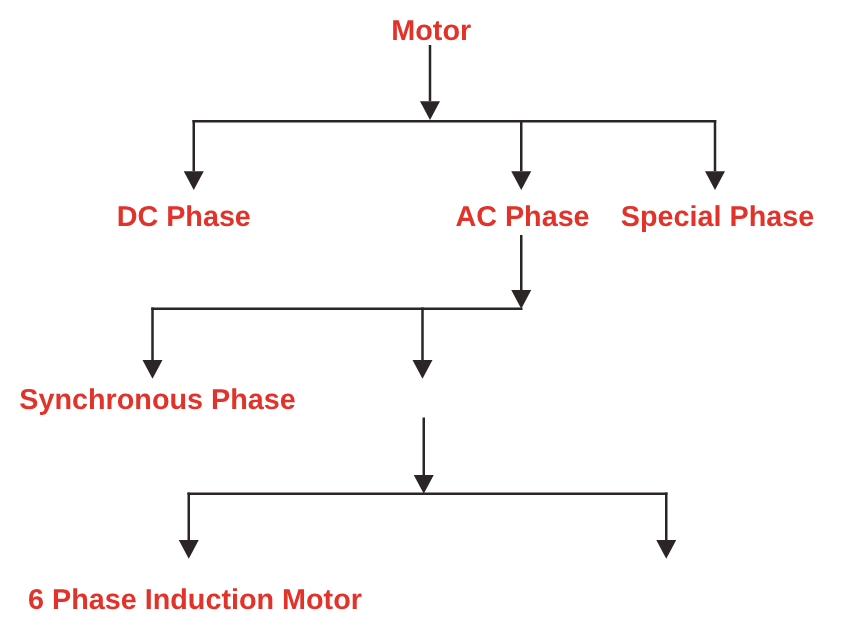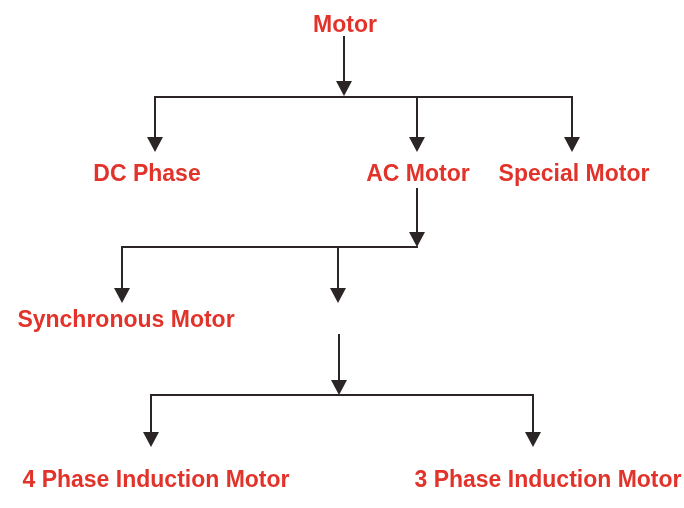--- a/index.html
+++ b/index.html
@@ -63,43 +63,42 @@
   <div class="vline" style="left:154px; top:96px; height:41px"></div>
   <div class="arrowhead" style="left:147px; top:137px"></div>
 
   <div class="vline" style="left:416px; top:96px; height:41px"></div>
   <div class="arrowhead" style="left:409px; top:137px"></div>
 
   <div class="vline" style="left:571px; top:96px; height:41px"></div>
   <div class="arrowhead" style="left:564px; top:137px"></div>
 
   <div class="node" style="left:147px; top:159px">DC Phase</div>
-  <div class="node" style="left:418px; top:159px">AC Motor</div>
-  <div class="node" style="left:574px; top:159px">Special Motor</div>
+  <div class="node" style="left:418px; top:159px">AC Phase</div>
+  <div class="node" style="left:574px; top:159px">Special Phase</div>
 
   <div class="vline" style="left:416px; top:188px; height:44px"></div>
   <div class="arrowhead" style="left:409px; top:232px"></div>
 
   <div class="hline" style="left:121px; top:246px; width:297px"></div>
 
   <div class="vline" style="left:121px; top:246px; height:42px"></div>
   <div class="arrowhead" style="left:114px; top:288px"></div>
 
   <div class="vline" style="left:337px; top:246px; height:42px"></div>
   <div class="arrowhead" style="left:330px; top:288px"></div>
 
-  <div class="node" style="left:126px; top:305px">Synchronous Motor</div>
+  <div class="node" style="left:126px; top:305px">Synchronous Phase</div>
 
   <div class="vline" style="left:338px; top:334px; height:46px"></div>
   <div class="arrowhead" style="left:331px; top:380px"></div>
 
   <div class="hline" style="left:150px; top:394px; width:384px"></div>
 
   <div class="vline" style="left:150px; top:394px; height:38px"></div>
   <div class="arrowhead" style="left:143px; top:432px"></div>
 
   <div class="vline" style="left:532px; top:394px; height:38px"></div>
   <div class="arrowhead" style="left:525px; top:432px"></div>
 
-  <div class="node" style="left:156px; top:465px">4 Phase Induction Motor</div>
-  <div class="node" style="left:548px; top:465px">3 Phase Induction Motor</div>
+  <div class="node" style="left:156px; top:465px">6 Phase Induction Motor</div>
 
 </div>
 
 </body></html>

